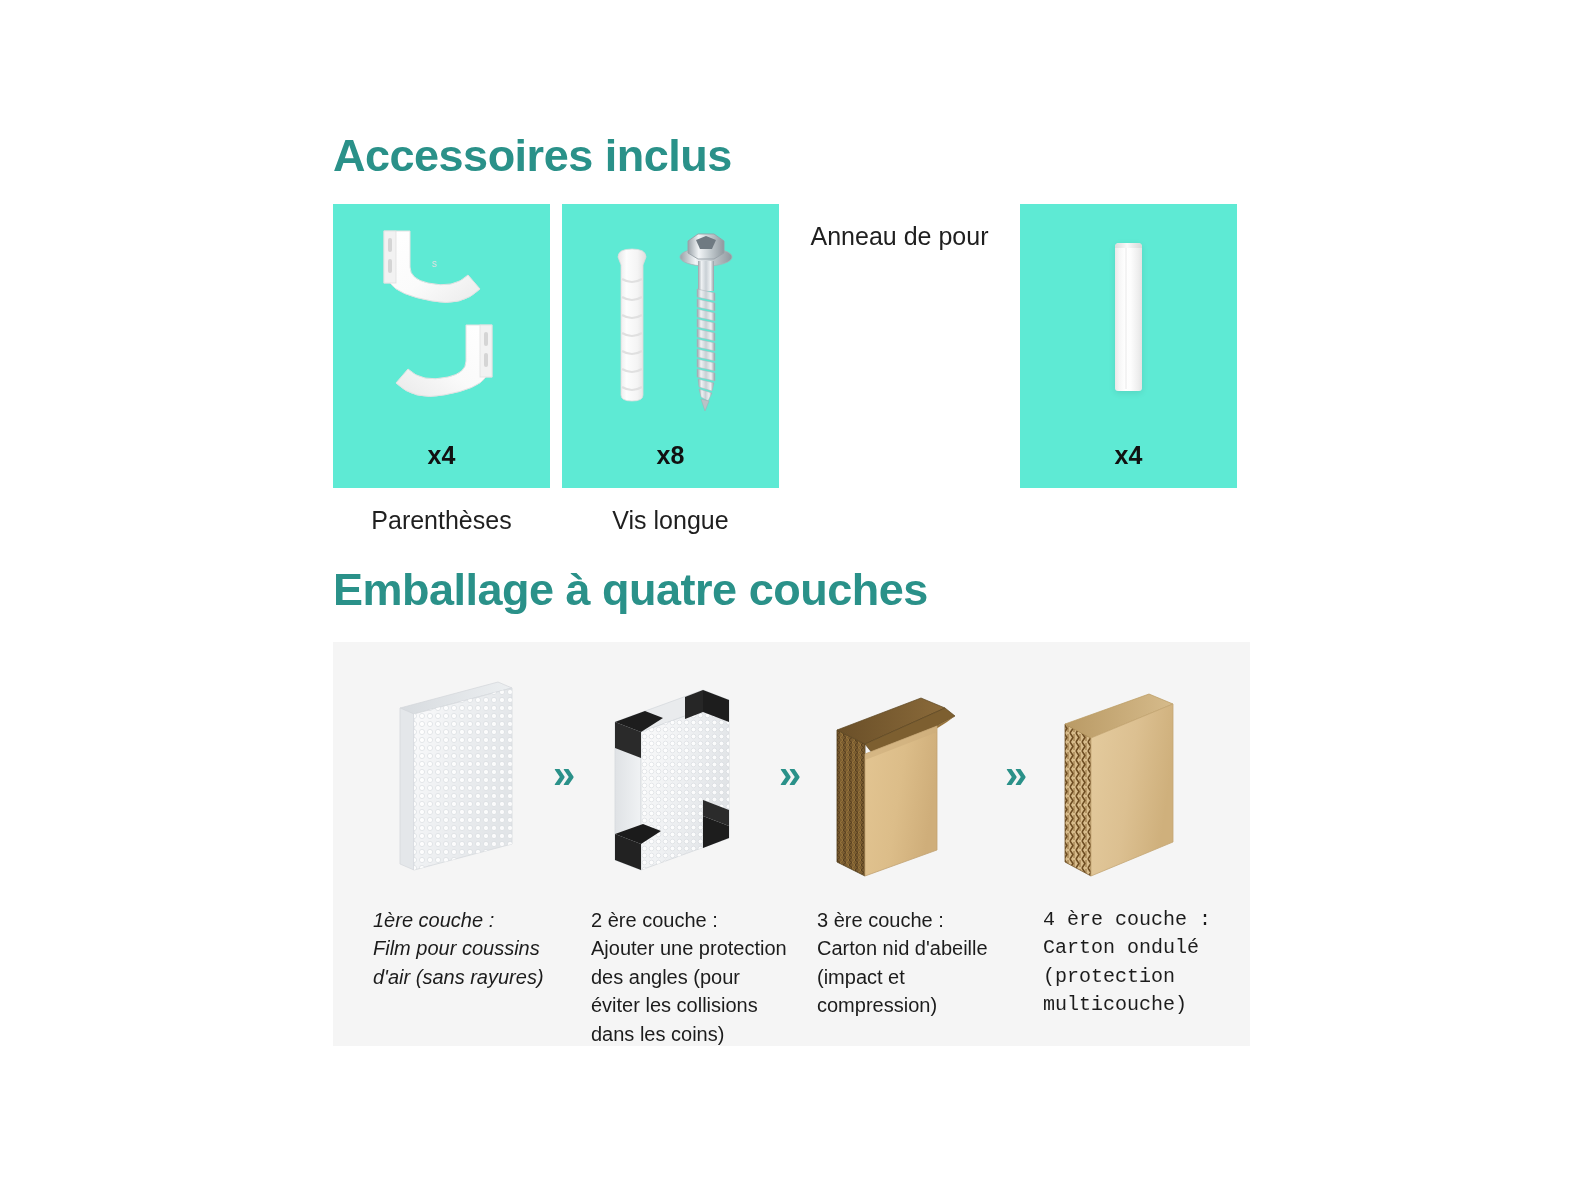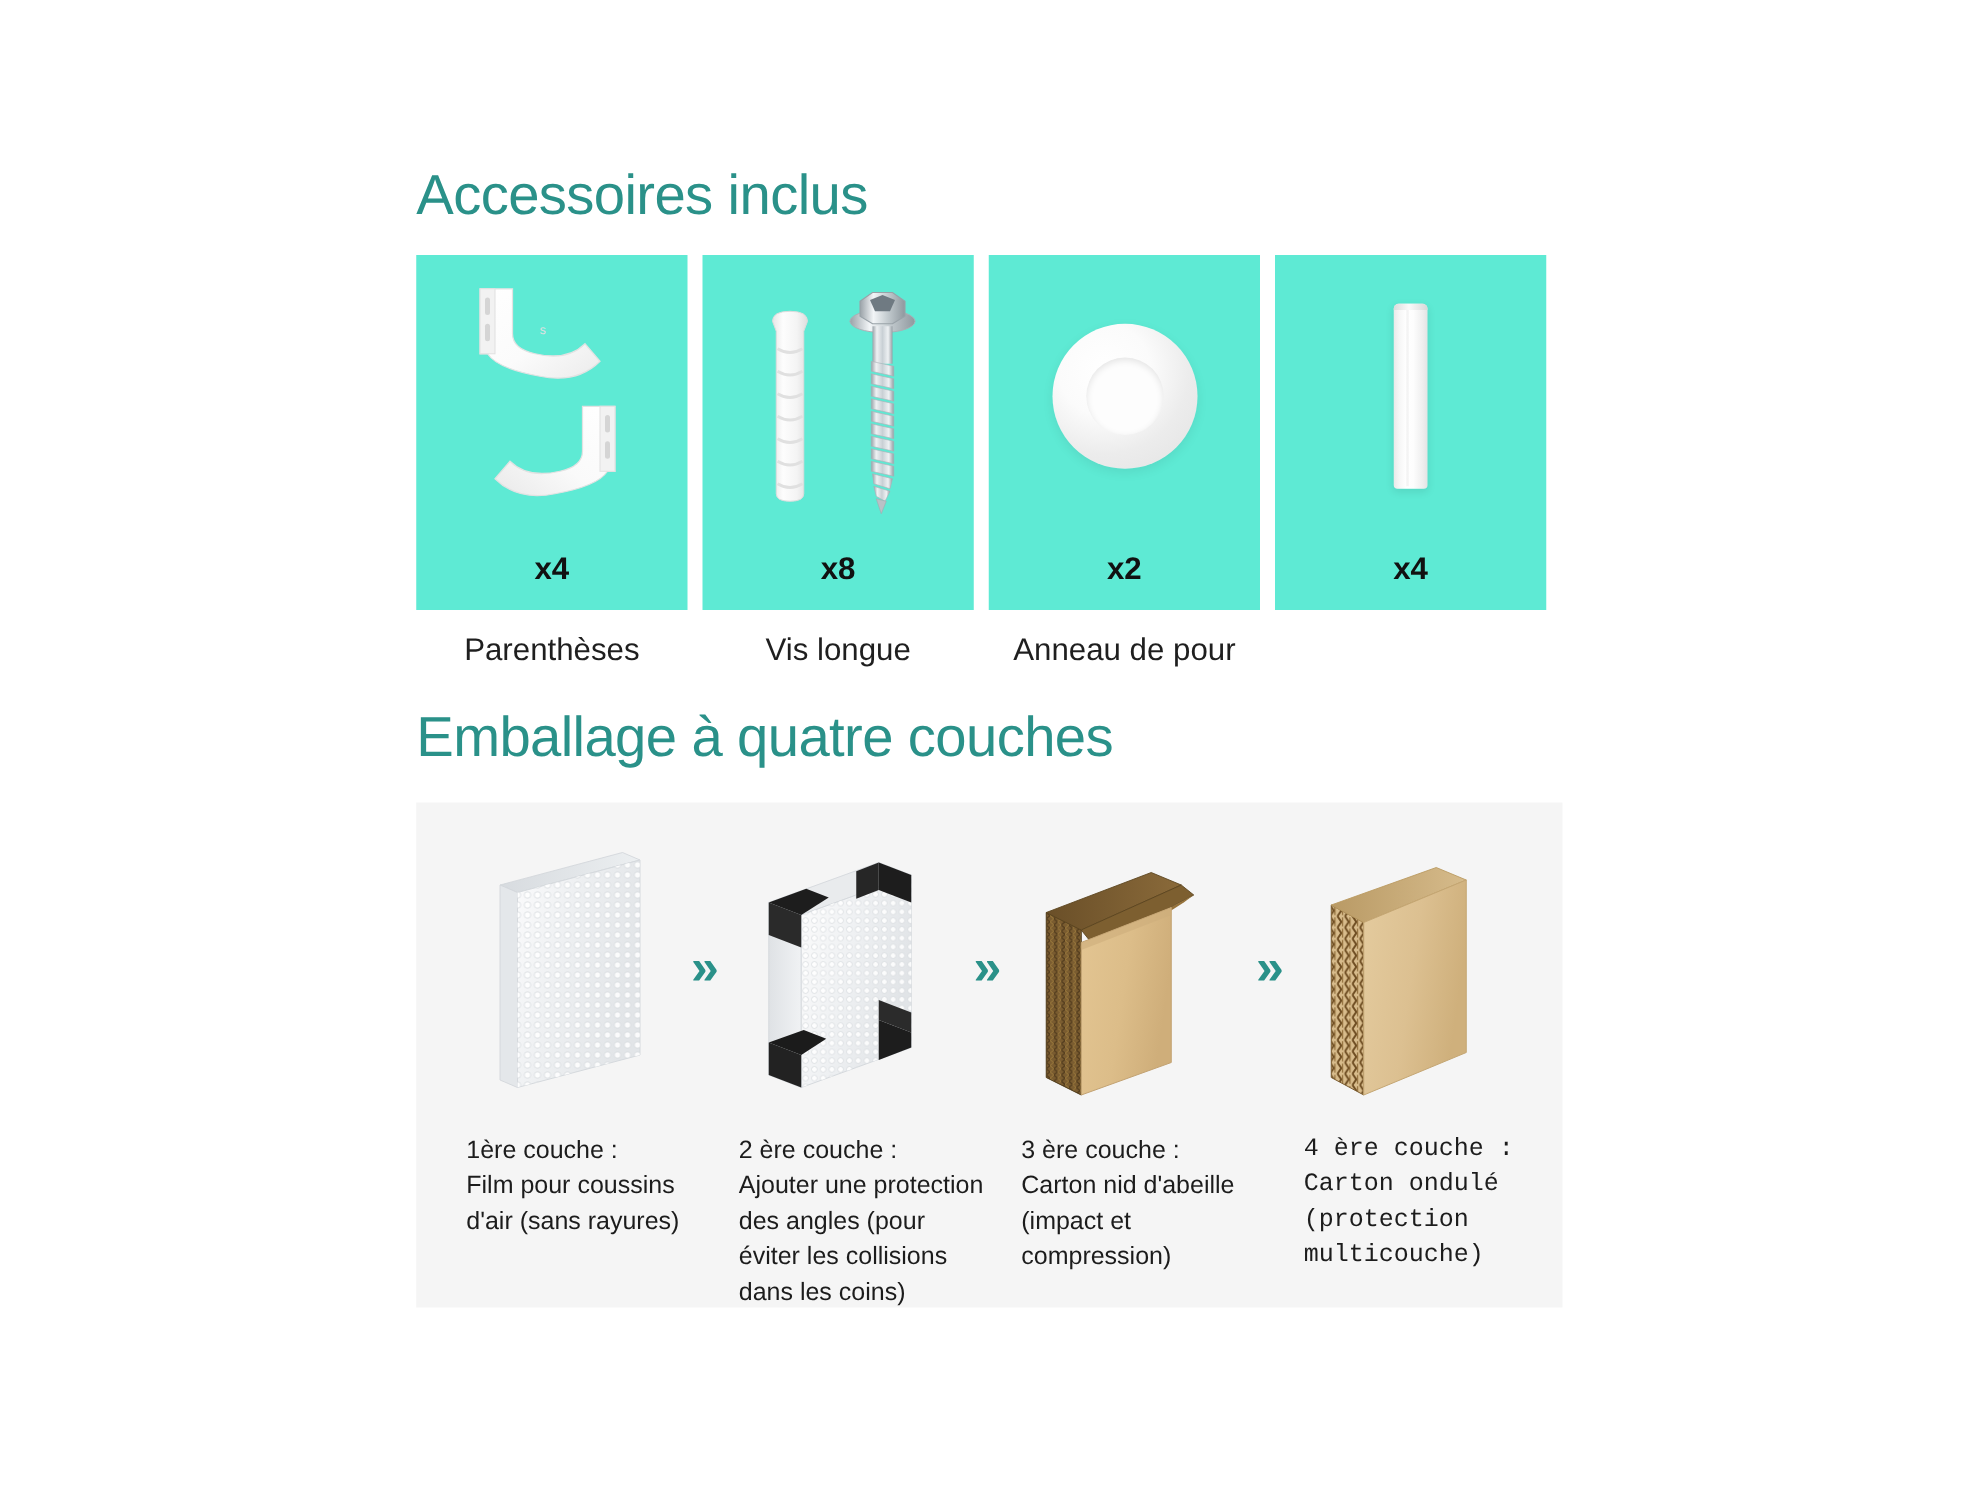--- a/index.html
+++ b/index.html
@@ -20,21 +20,21 @@
     position: absolute;
     left: 0; top: 0;
     width: 1584px;
     height: 1188px;
   }
 
   
   .section-title {
     position: absolute;
     font-size: 45px;
-    font-weight: normal;
+    font-weight: bold;
     color: #2a9189;
     letter-spacing: -0.5px;
     white-space: nowrap;
   }
   #title-accessories { left: 333px; top: 130px; }
   #title-packaging  { left: 333px; top: 564px; }
 
   
   .accessories {
     position: absolute;
@@ -168,21 +168,21 @@
     left: 0; top: 0;
     width: 917px;
     height: 404px;
   }
   .pack-step {
     position: absolute;
     top: 0;
     width: 210px;
     height: 100%;
   }
-  .step-1 { left: 18px; }
+  .step-1 { left: 18px; font-style: italic; }
   .step-2 { left: 236px; }
   .step-3 { left: 462px; }
   .step-4 { left: 688px; font-family: Liberation Mono, monospace; }
 
   .pack-art {
     position: absolute;
     left: 0;
     top: 10px;
     width: 210px;
     height: 250px;
@@ -334,28 +334,20 @@
               <path d="M23,170 L31,172 L27,182 Z" fill="#b9c1c6" stroke="#a2abb1" stroke-width="0.5"></path>
             </svg>
           </div>
         </div>
         <div class="acc-qty">x8</div>
       </div>
       <div class="acc-caption">Vis longue</div>
     </div>
 
     <div class="acc-card-wrap">
-      <div class="acc-card">
-        <div class="acc-art">
-          <div class="ring-outer">
-            <div class="ring-inner"></div>
-          </div>
-        </div>
-        <div class="acc-qty">x2</div>
-      </div>
       <div class="acc-caption">Anneau de pour</div>
     </div>
 
     <div class="acc-card-wrap">
       <div class="acc-card">
         <div class="acc-art">
           <div class="sleeve"></div>
         </div>
         <div class="acc-qty">x4</div>
       </div>

